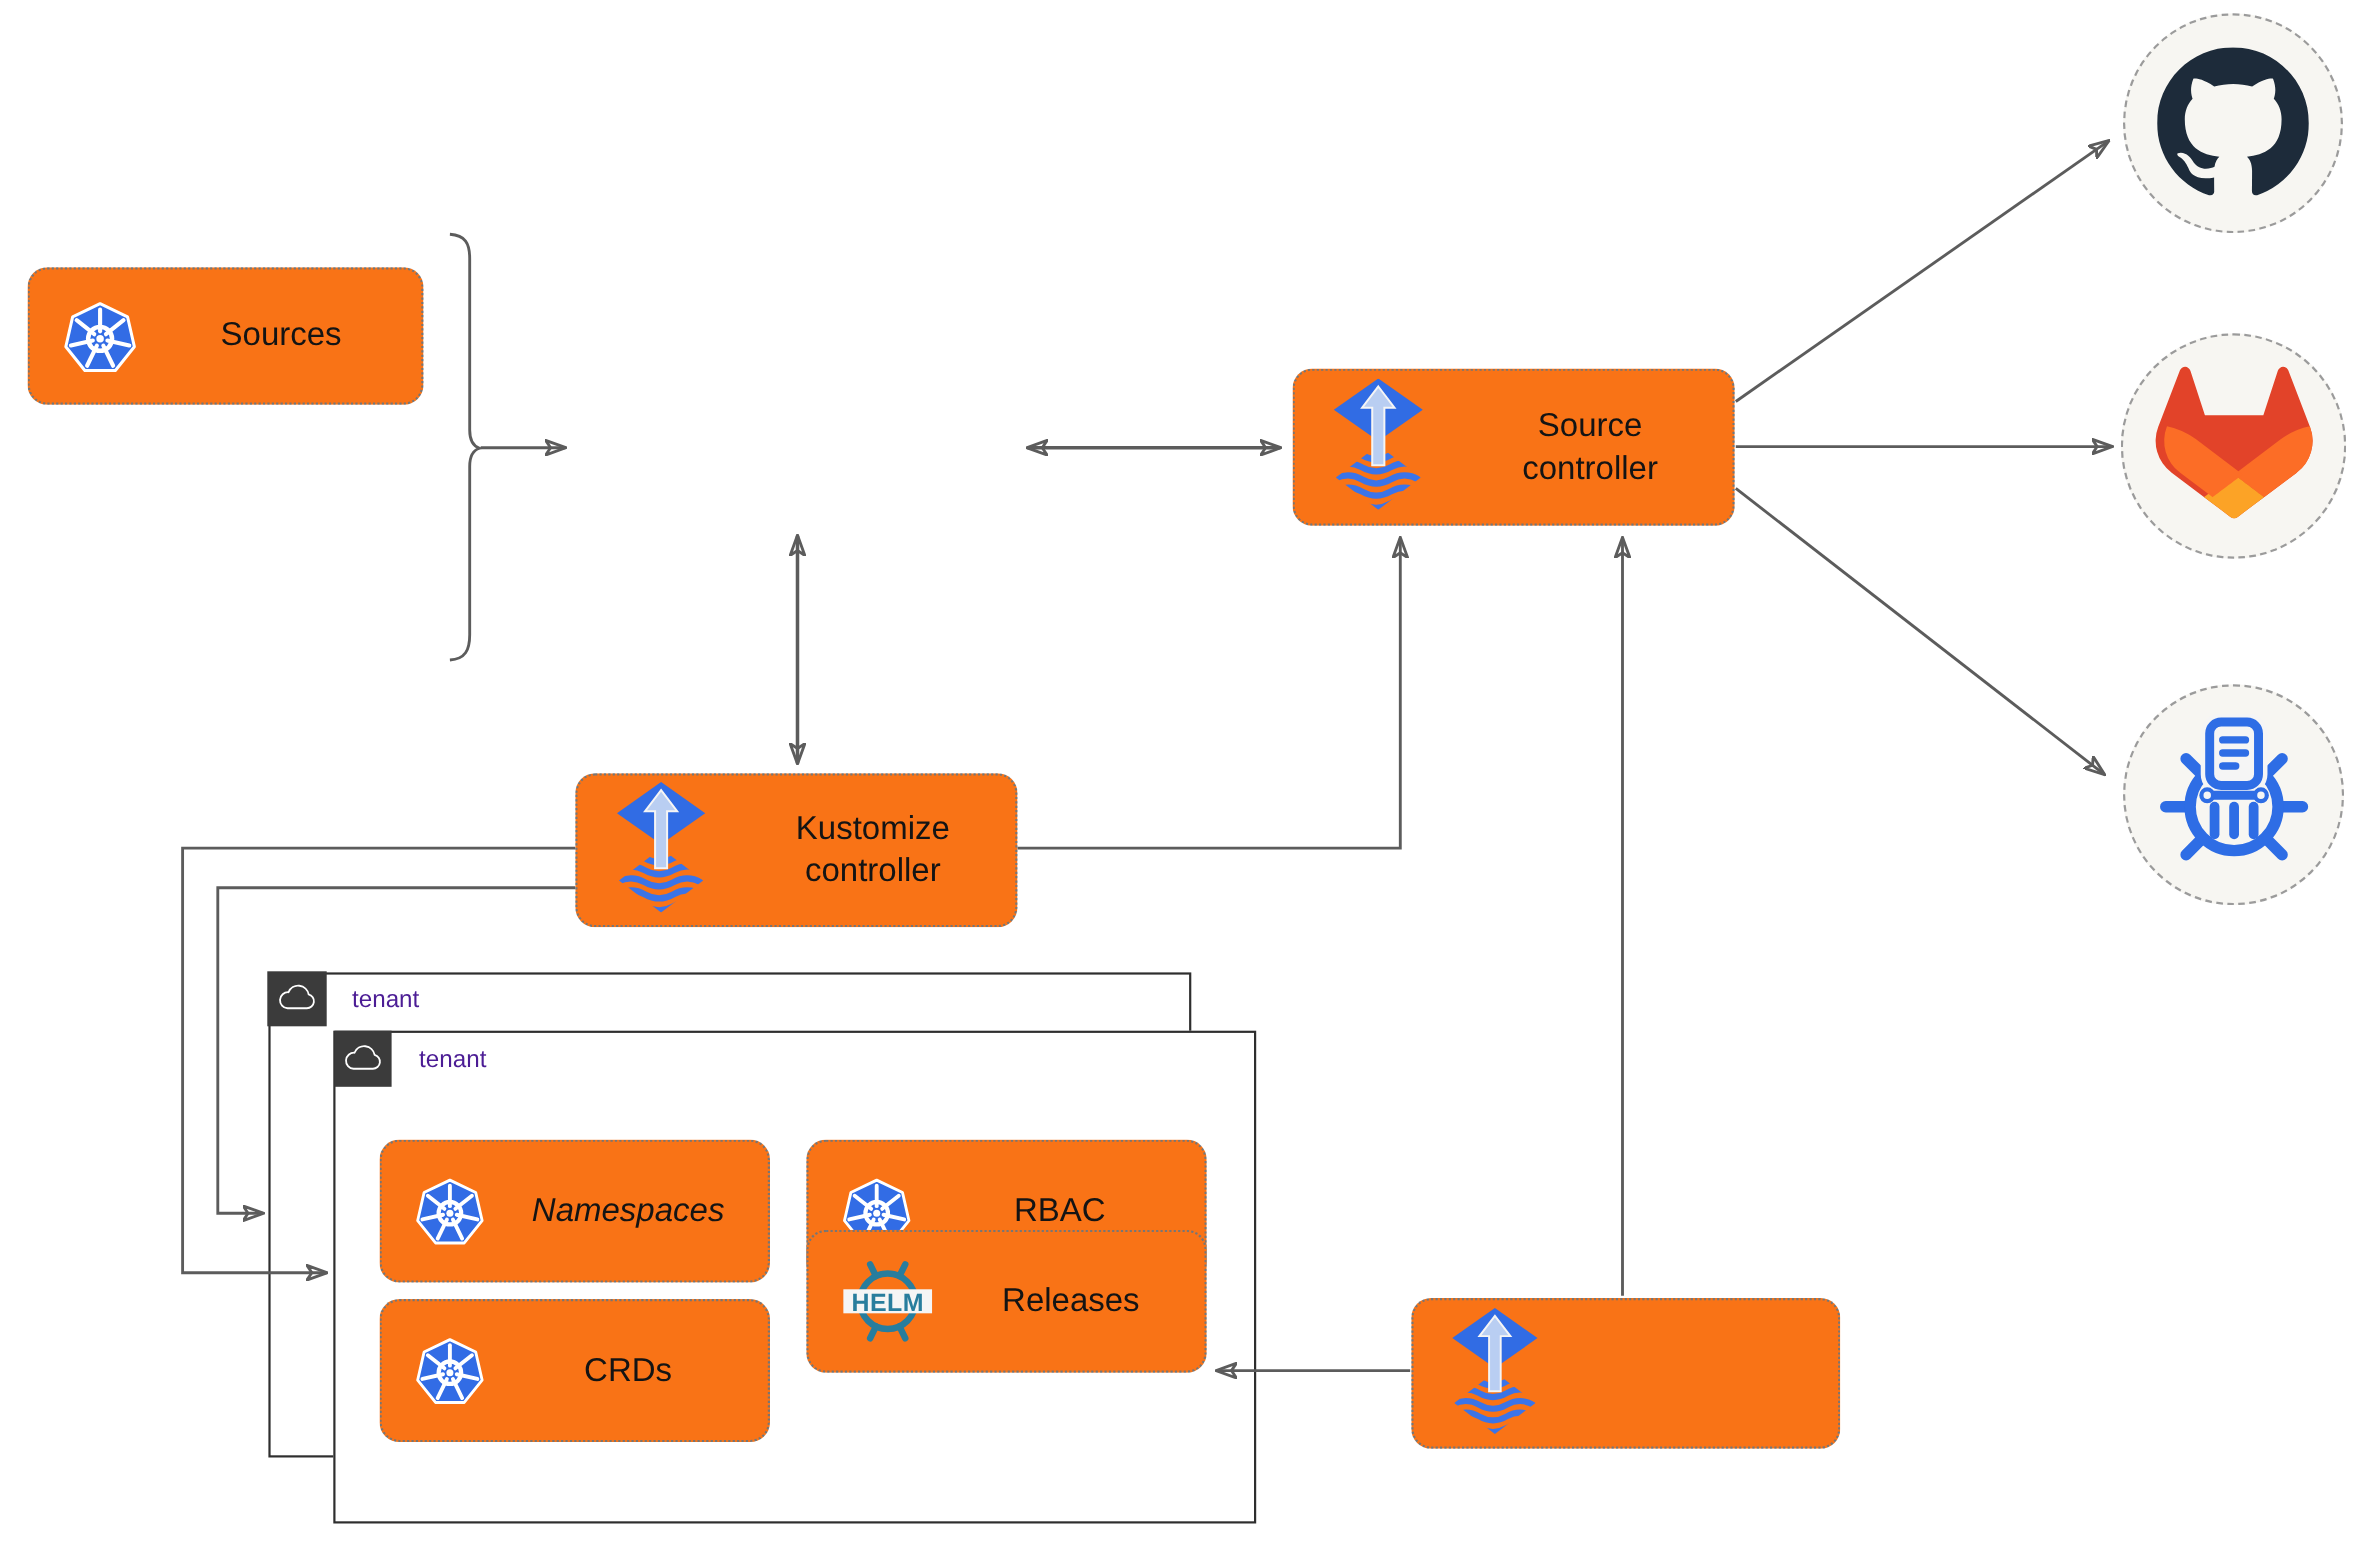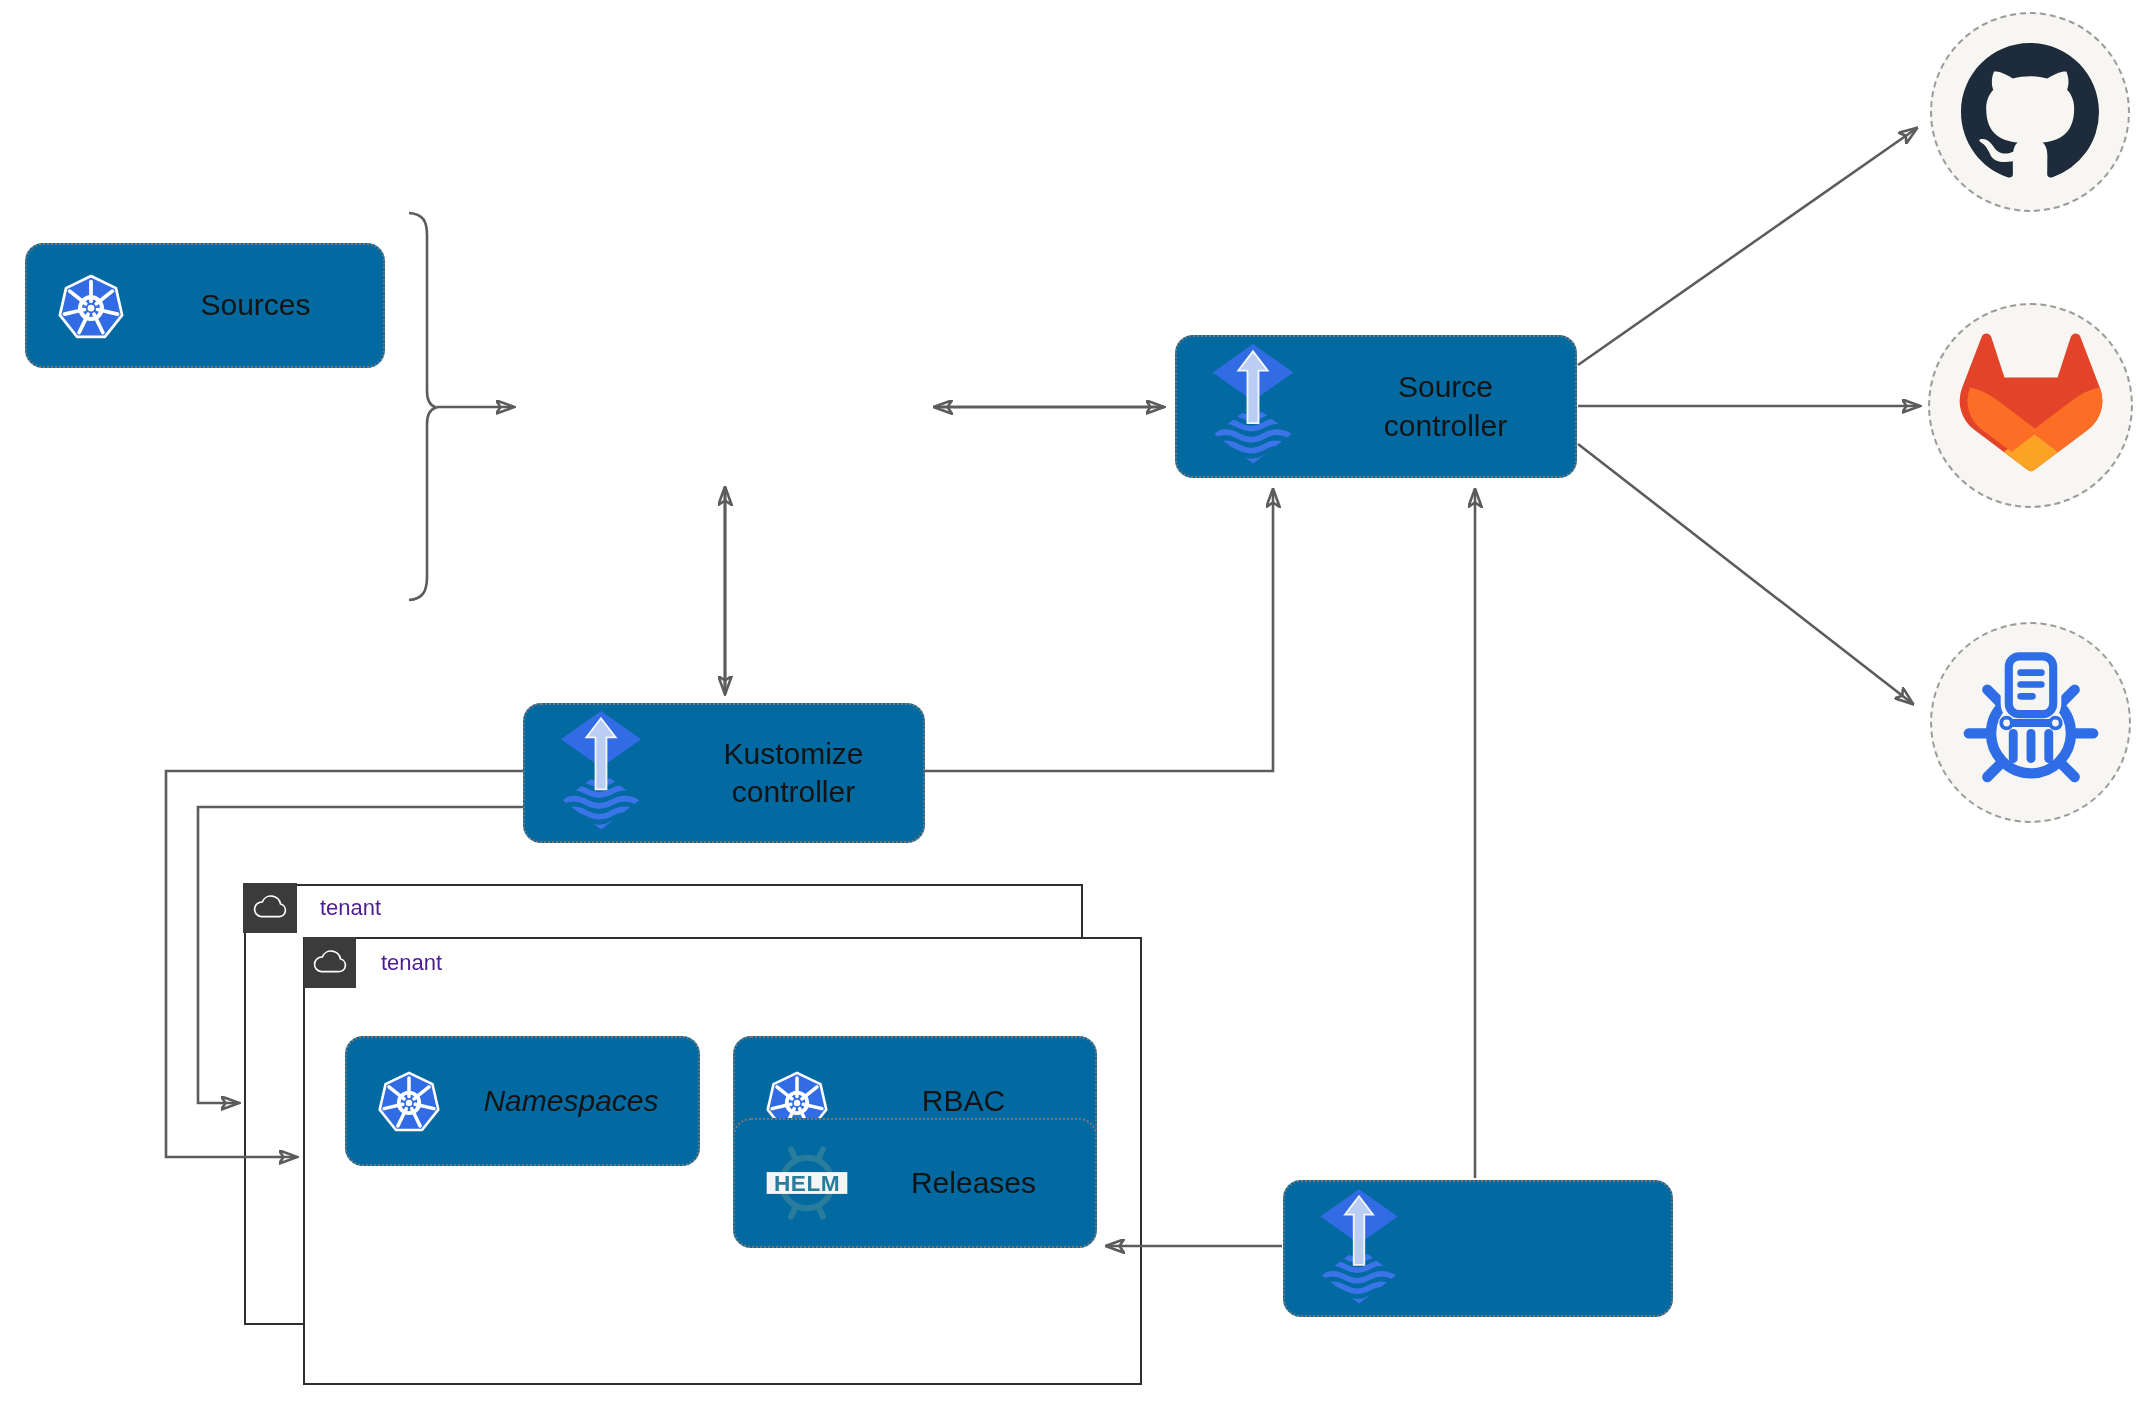--- a/index.html
+++ b/index.html
@@ -1,19 +1,19 @@
 <!DOCTYPE html>
 <html><head>
 <meta charset="utf-8">
 <style>
   html,body{margin:0;padding:0;background:#ffffff;}
   body{width:2144px;height:1407px;font-family:"Liberation Sans", sans-serif;}
   .canvas{position:relative;width:2144px;height:1407px;background:#ffffff;overflow:hidden;}
 
-  .node{position:absolute;box-sizing:border-box;background:#0369a1;border:2px dotted #767676;
+  .node{position:absolute;box-sizing:border-box;background:#f97316;border:2px dotted #767676;
         border-radius:18px;display:flex;align-items:center;padding-left:30px;gap:29px;z-index:4;}
   .node .lbl{flex:1;text-align:center;font-size:30px;color:#141414;padding-right:26px;line-height:1.27;}
   .node.ctl .lbl{max-width:200px;margin-left:auto;margin-right:auto;padding-right:12px;}
 
   .tenant{position:absolute;box-sizing:border-box;background:#ffffff;border:2.5px solid #2e2e2e;}
   .tz-back{z-index:2}.tz-front{z-index:3}
   .badge{position:absolute;background:#3b3b3b;display:flex;align-items:center;justify-content:center;z-index:4;}
   .tenant-label{position:absolute;font-size:22px;color:#4c1d95;z-index:4;display:flex;align-items:center;}
 
   .ext{position:absolute;box-sizing:border-box;border-radius:50%;border:2.5px dashed #9b9b9b;
@@ -170,20 +170,26 @@
         <use href="#ic-k8s"></use>
       </svg>
     <span class="lbl">Namespaces</span>
   </div>
   <div class="node" style="left:733px;top:1036px;width:364px;height:130px;">
     <svg width="64" height="64">
         <use href="#ic-k8s"></use>
       </svg>
     <span class="lbl">RBAC</span>
   </div>
+  <div class="node" style="left:345px;top:1181px;width:355px;height:130px;">
+    <svg width="64" height="64">
+        <use href="#ic-k8s"></use>
+      </svg>
+    <span class="lbl">CRDs</span>
+  </div>
   <div class="node" style="left:733px;top:1118px;width:364px;height:130px;">
     <svg width="84" height="84">
         <use href="#ic-helm"></use>
       </svg>
     <span class="lbl">Releases</span>
   </div>
 
   <div class="ext" style="left:1930px;top:12px;width:200px;height:200px;">
     <svg width="138" height="138">
         <use href="#ic-github"></use>

